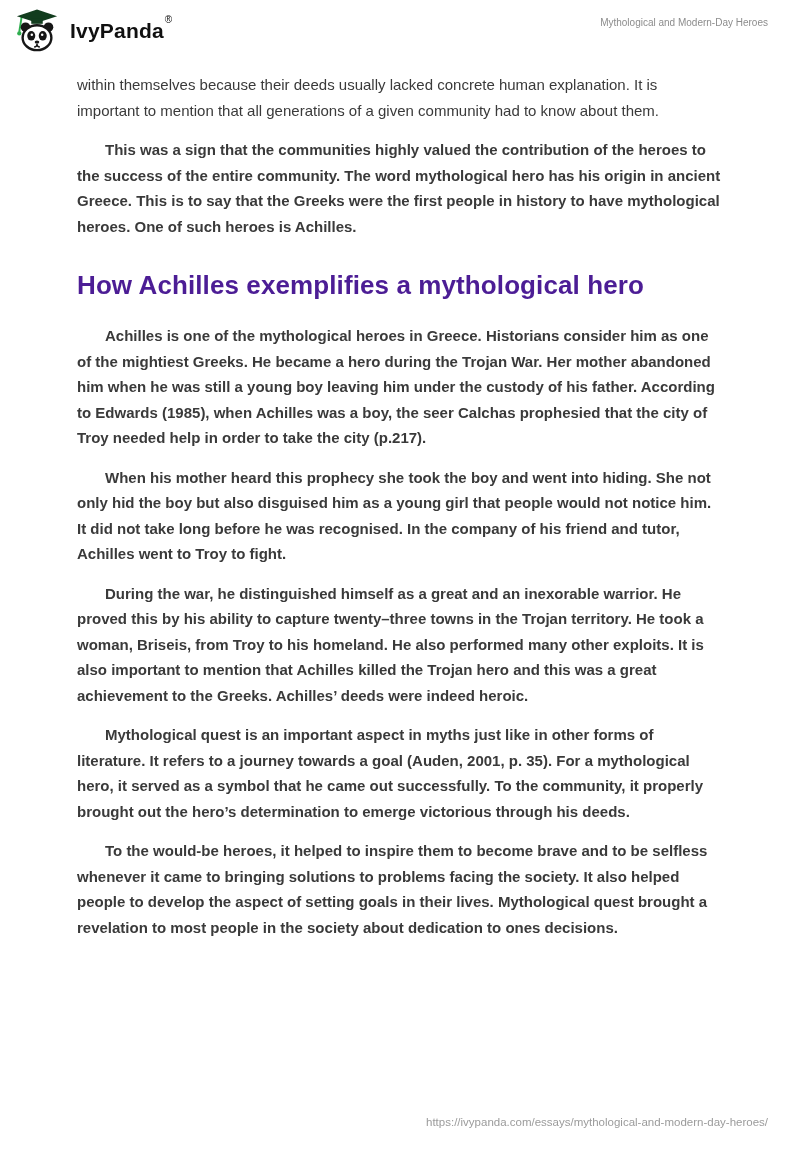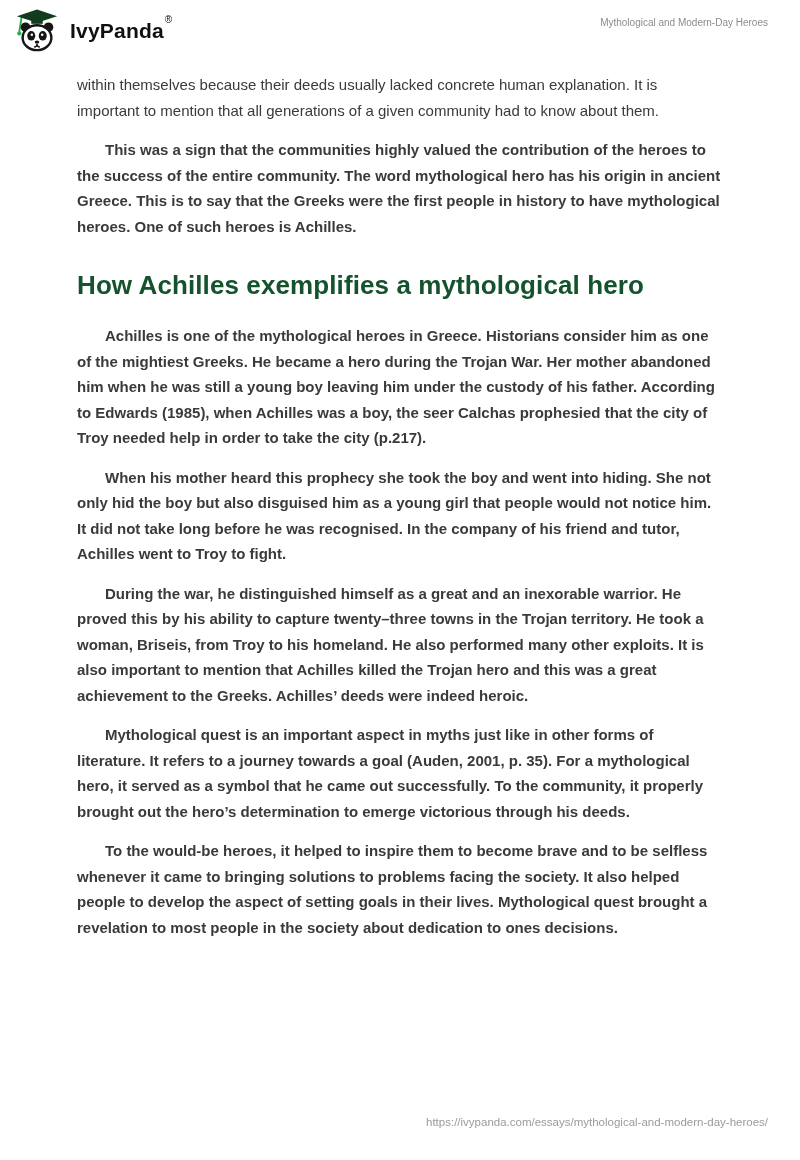--- a/index.html
+++ b/index.html
@@ -52,21 +52,21 @@
     font-size: 15px;
     line-height: 25.5px;
     color: #3a3a3a;
     margin-bottom: 14px;
   }
   .doc-paragraph.indent { text-indent: 28px; font-weight: bold; }
   .doc-heading {
     font-size: 26px;
     line-height: 36px;
     font-weight: bold;
-    color: #14532d;
+    color: #4c1d95;
     margin: 28px 0 20px 0;
     letter-spacing: 0.1px;
   }
   .footer-url {
     position: absolute;
     right: 32px;
     bottom: 32px;
     font-size: 11.5px;
     color: #9b9b9b;
     text-decoration: none;

